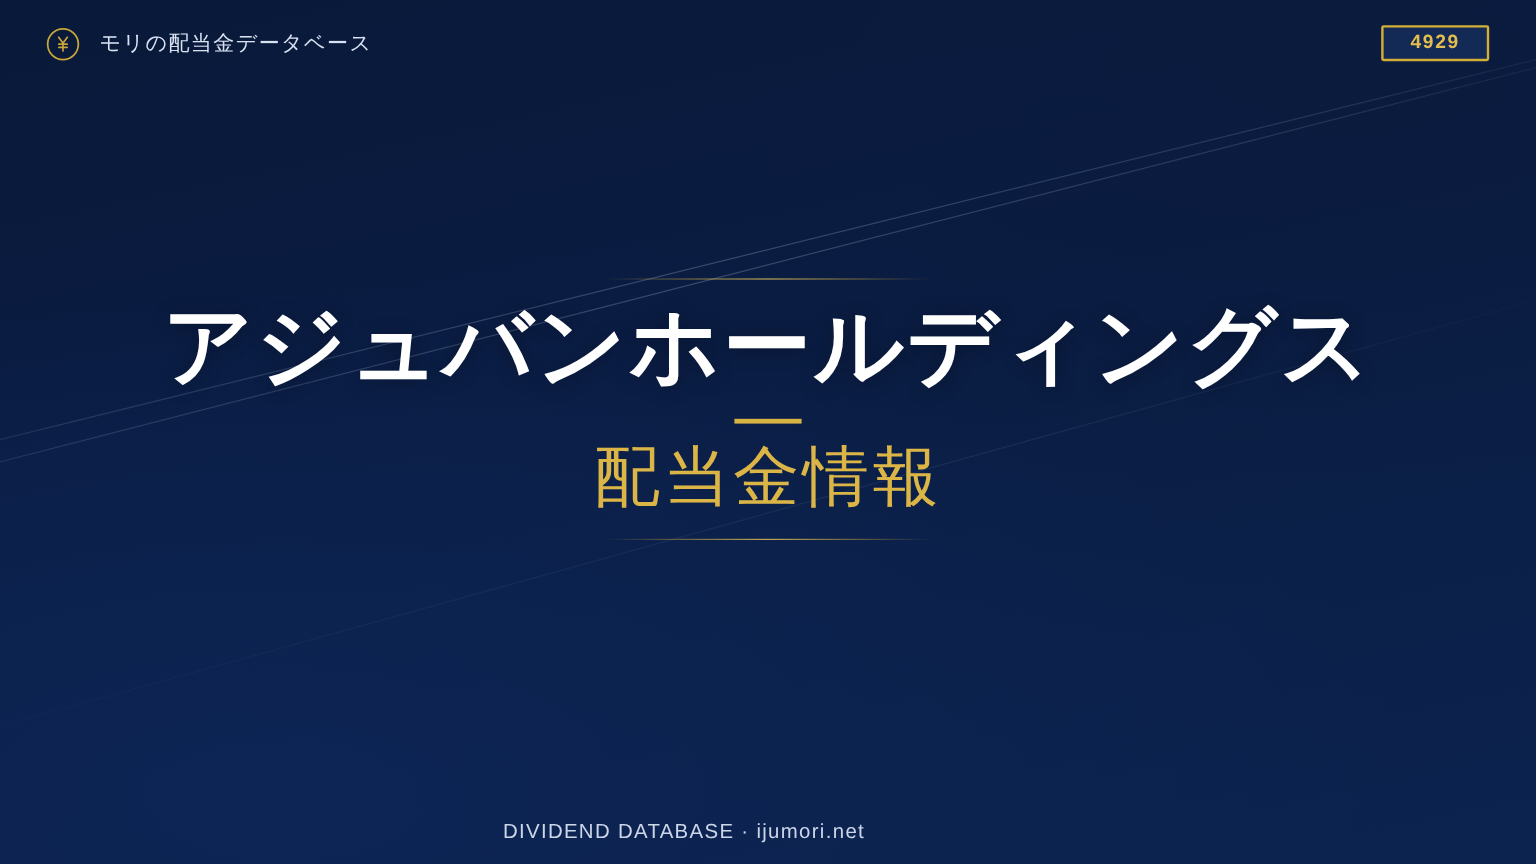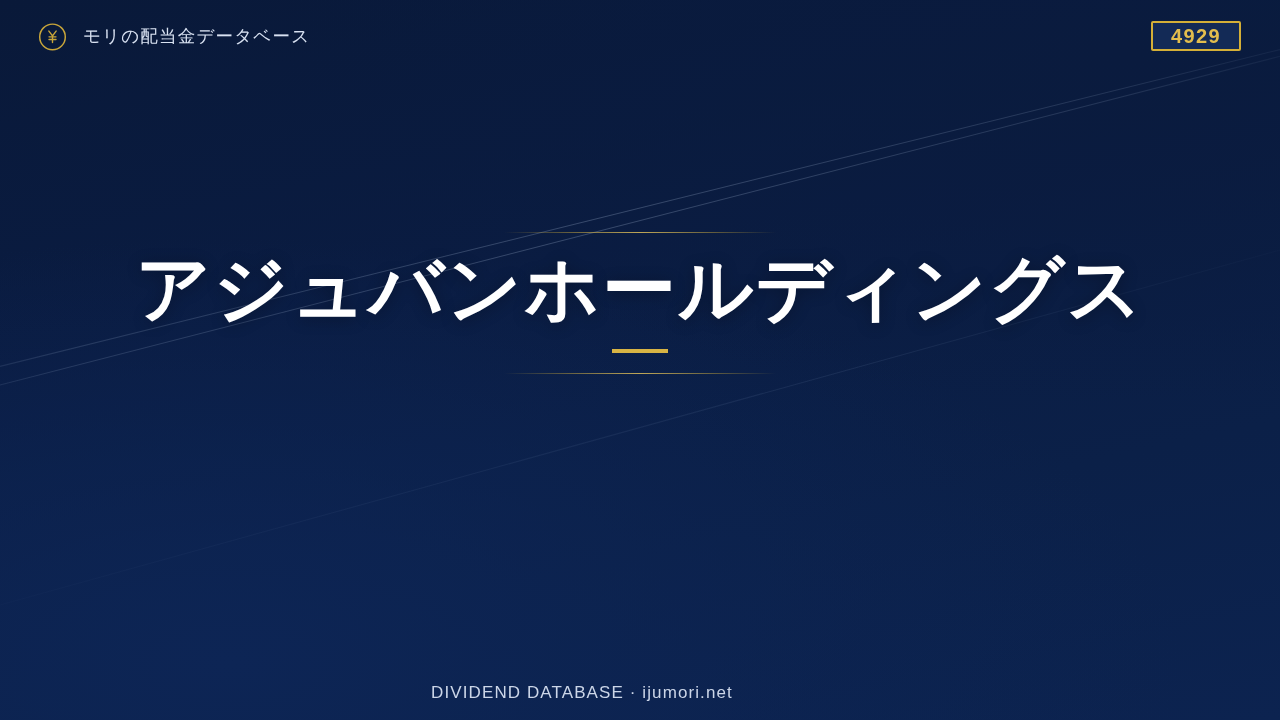--- a/index.html
+++ b/index.html
@@ -97,21 +97,21 @@
 
   #ticker-badge {
     position:absolute;
     top:21px;
     right:35px;
     min-width:90px;
     height:30px;
     border:2px solid #d4af37;
     background:rgba(23,48,96,0.72);
     color:#e3bd4d;
-    font-size:20px;
+    font-size:16px;
     font-weight:700;
     letter-spacing:1.4px;
     display:flex;
     align-items:center;
     justify-content:center;
     padding:0 11px;
     border-radius:2px;
   }
 
   
@@ -170,21 +170,20 @@
 
   .rule-bottom { margin-top:20px; }
 
   
   #footer {
     position:absolute;
     left:0;
     bottom:17px;
     width:1140px;
     text-align:center;
-    margin-left:12px;
   }
 
   #footer-text {
     font-size:17px;
     letter-spacing:1.1px;
     color:#ccd6e8;
     font-weight:400;
   }
 </style>
 </head>
@@ -213,20 +212,21 @@
     <div id="ticker-badge">4929</div>
   </div>
 
   <div id="center">
     <div class="rule-top"></div>
 
     <h1 id="main-title">アジュバンホールディングス</h1>
 
     <div id="title-divider"></div>
 
+    <h2 id="sub-title">配当金情報</h2>
 
     <div class="rule-bottom"></div>
   </div>
 
   <div id="footer">
     <span id="footer-text">DIVIDEND DATABASE · ijumori.net</span>
   </div>
 
 </div>
 

